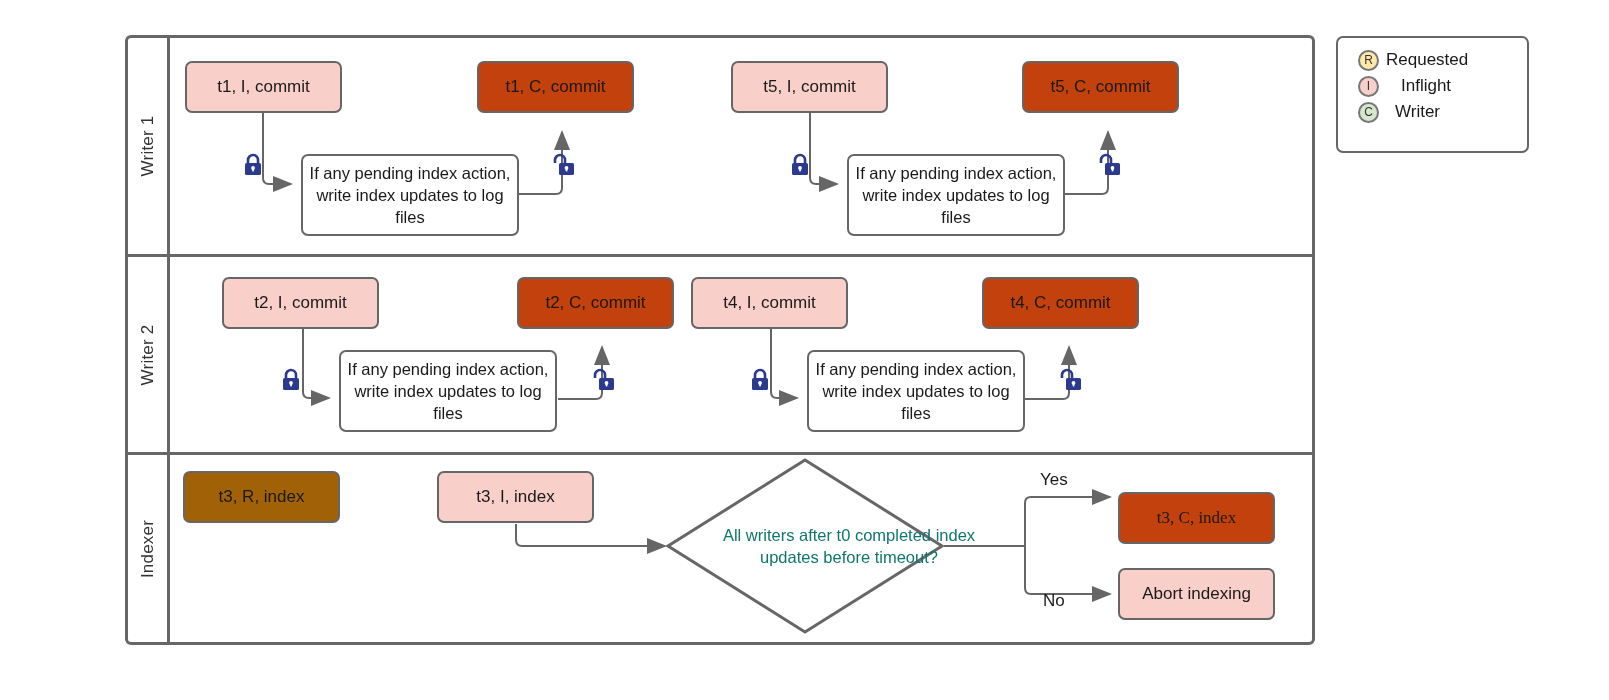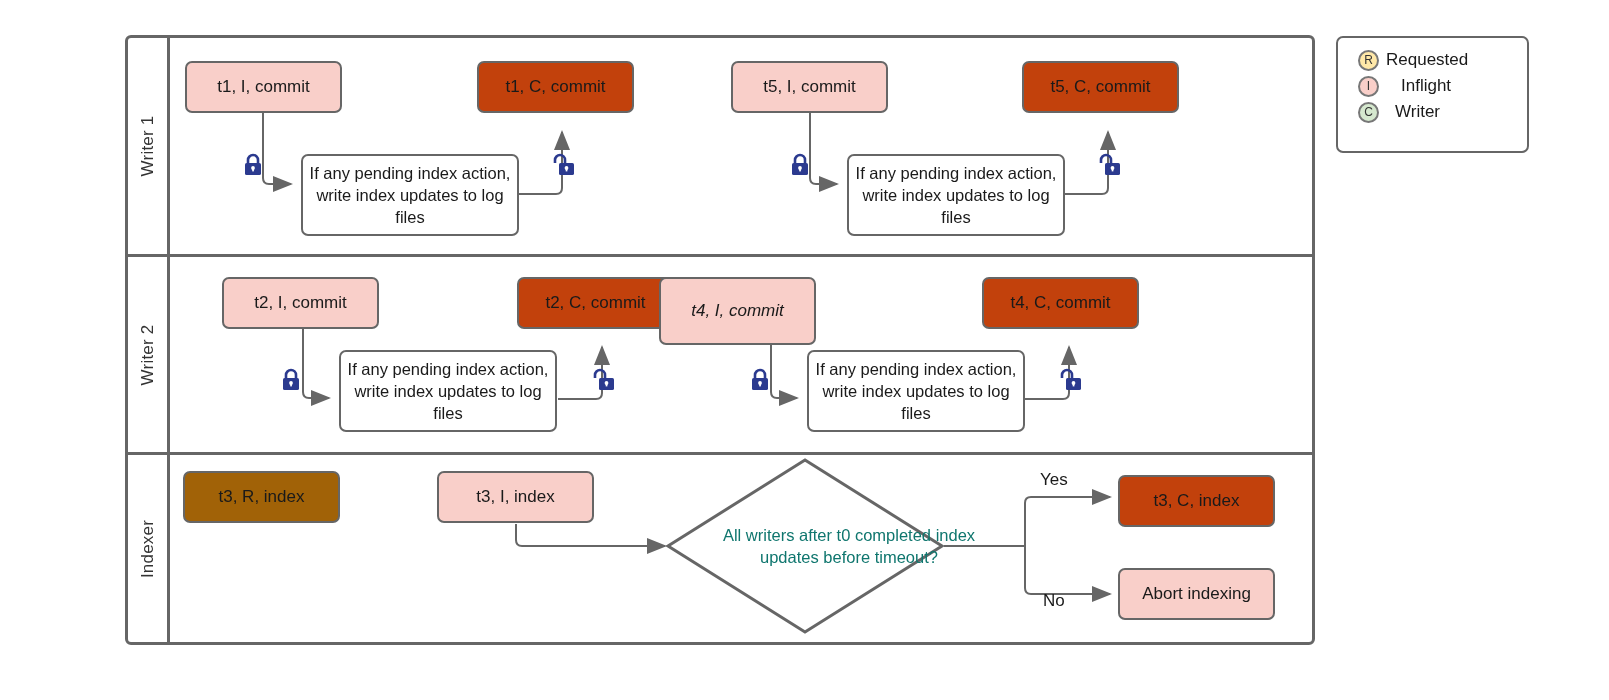--- a/index.html
+++ b/index.html
@@ -150,21 +150,21 @@
       <rect x="6" y="10" width="15" height="12" rx="1.6" fill="#2b3a8f"></rect>
       <circle cx="13.5" cy="15" r="1.9" fill="#ffffff"></circle>
       <rect x="12.7" y="15" width="1.7" height="3.4" fill="#ffffff"></rect>
     </svg>
   </div>
 
   <div class="node n-inflight" style="left:222px;top:277px;width:157px;height:52px;">t2, I, commit</div>
 
   <div class="node n-commit" style="left:517px;top:277px;width:157px;height:52px;">t2, C, commit</div>
 
-  <div class="node n-inflight" style="left:659px;top:277px;width:157px;height:68px;font-style:italic;">t4, I, commit</div>
+  <div class="node n-inflight" style="left:691px;top:277px;width:157px;height:52px;">t4, I, commit</div>
 
   <div class="node n-commit" style="left:982px;top:277px;width:157px;height:52px;">t4, C, commit</div>
 
   <div class="node n-proc" style="left:339px;top:350px;width:218px;height:82px;">If any pending index action, write index updates to log files</div>
 
   <div class="node n-proc" style="left:807px;top:350px;width:218px;height:82px;">If any pending index action, write index updates to log files</div>
 
   <div class="lock" style="left:280px;top:368px;">
     <svg viewBox="0 0 22 24" width="22" height="24">
       <path d="M6,10 V7 a5,5 0 0 1 10,0 V10" fill="none" stroke="#2b3a8f" stroke-width="2.6"></path>
@@ -207,21 +207,21 @@
       <polygon points="140,3 277,89 140,175 3,89" fill="#ffffff" stroke="#666666" stroke-width="3"></polygon>
     </svg>
     <div class="diamond-txt" style="padding:0 44px;">
       <span>All writers after t0 completed index updates before timeout?</span>
     </div>
   </div>
 
   <div class="elabel" style="left:1040px;top:470px;">Yes</div>
   <div class="elabel" style="left:1043px;top:591px;">No</div>
 
-  <div class="node n-commit" style="left:1118px;top:475px;width:157px;height:52px;">t3, C, index</div>
+  <div class="node n-commit" style="left:1118px;top:492px;width:157px;height:52px;font-family:Liberation Serif, serif;">t3, C, index</div>
 
   <div class="node n-inflight" style="left:1118px;top:568px;width:157px;height:52px;">Abort indexing</div>
 
   <div class="legend">
     <div class="leg-row leg-r1">
       <div class="badge b-req">
         <span>R</span>
       </div>
       <div class="leg-txt">Requested</div>
     </div>

